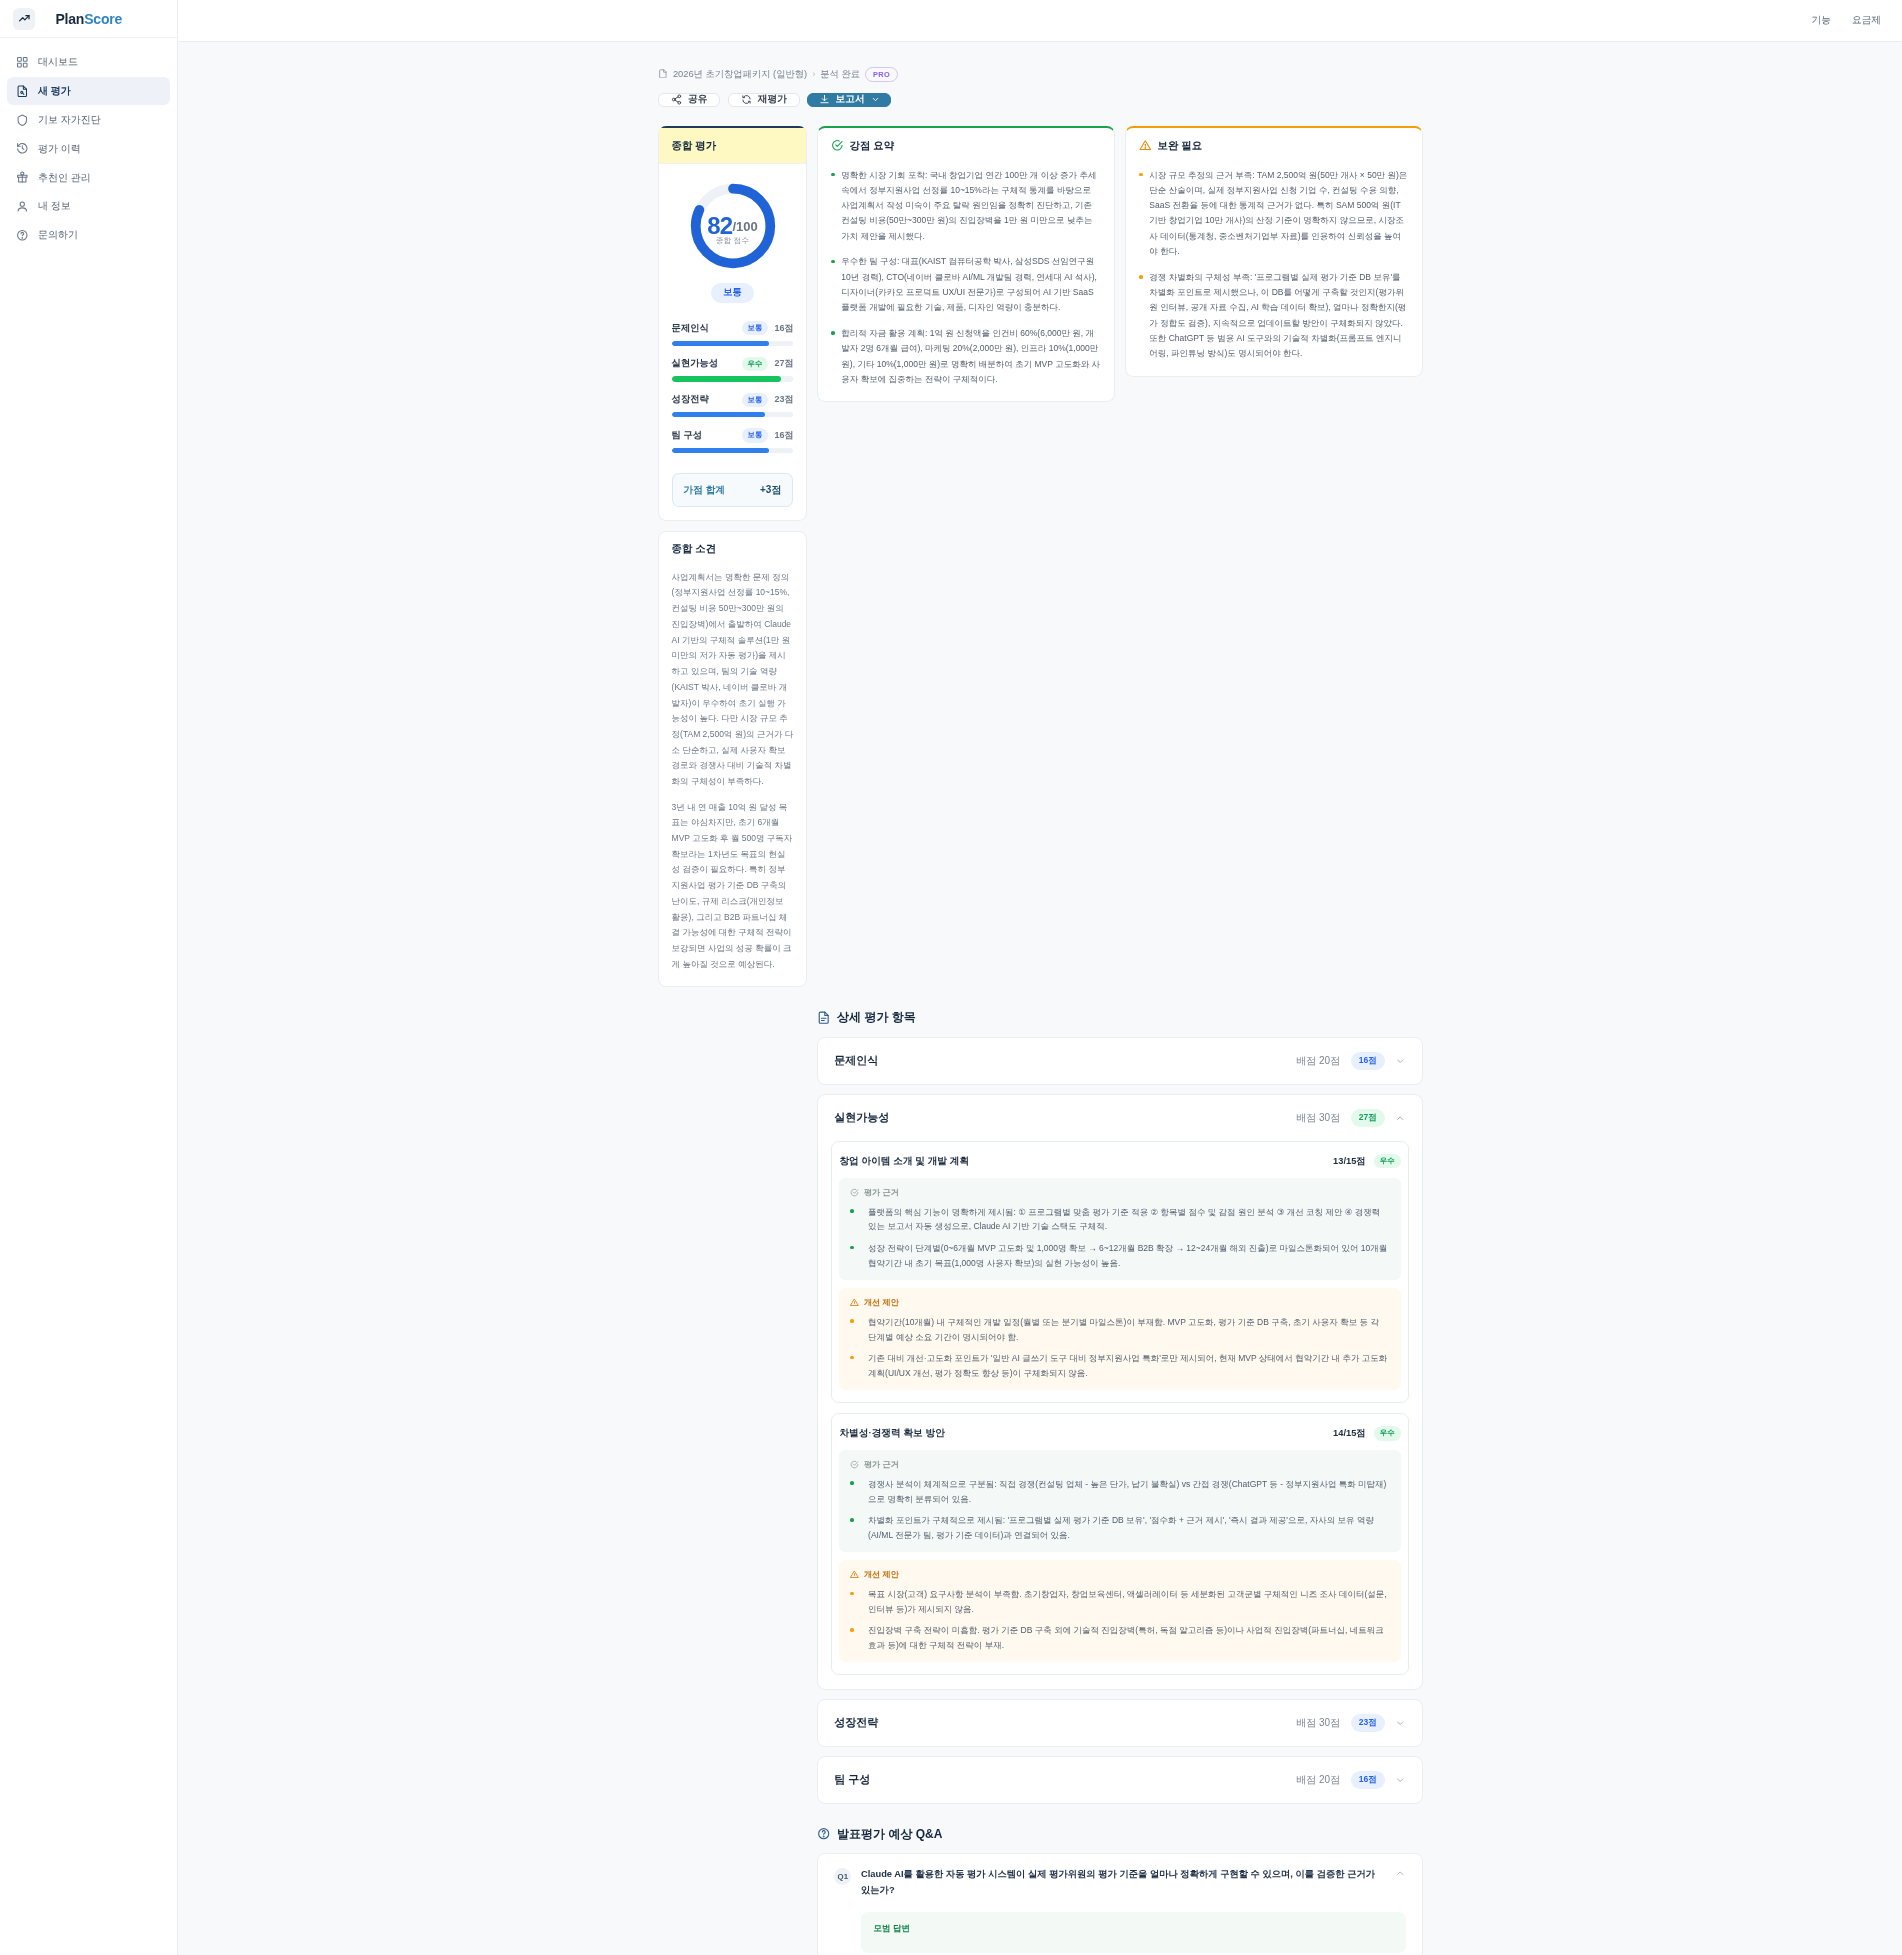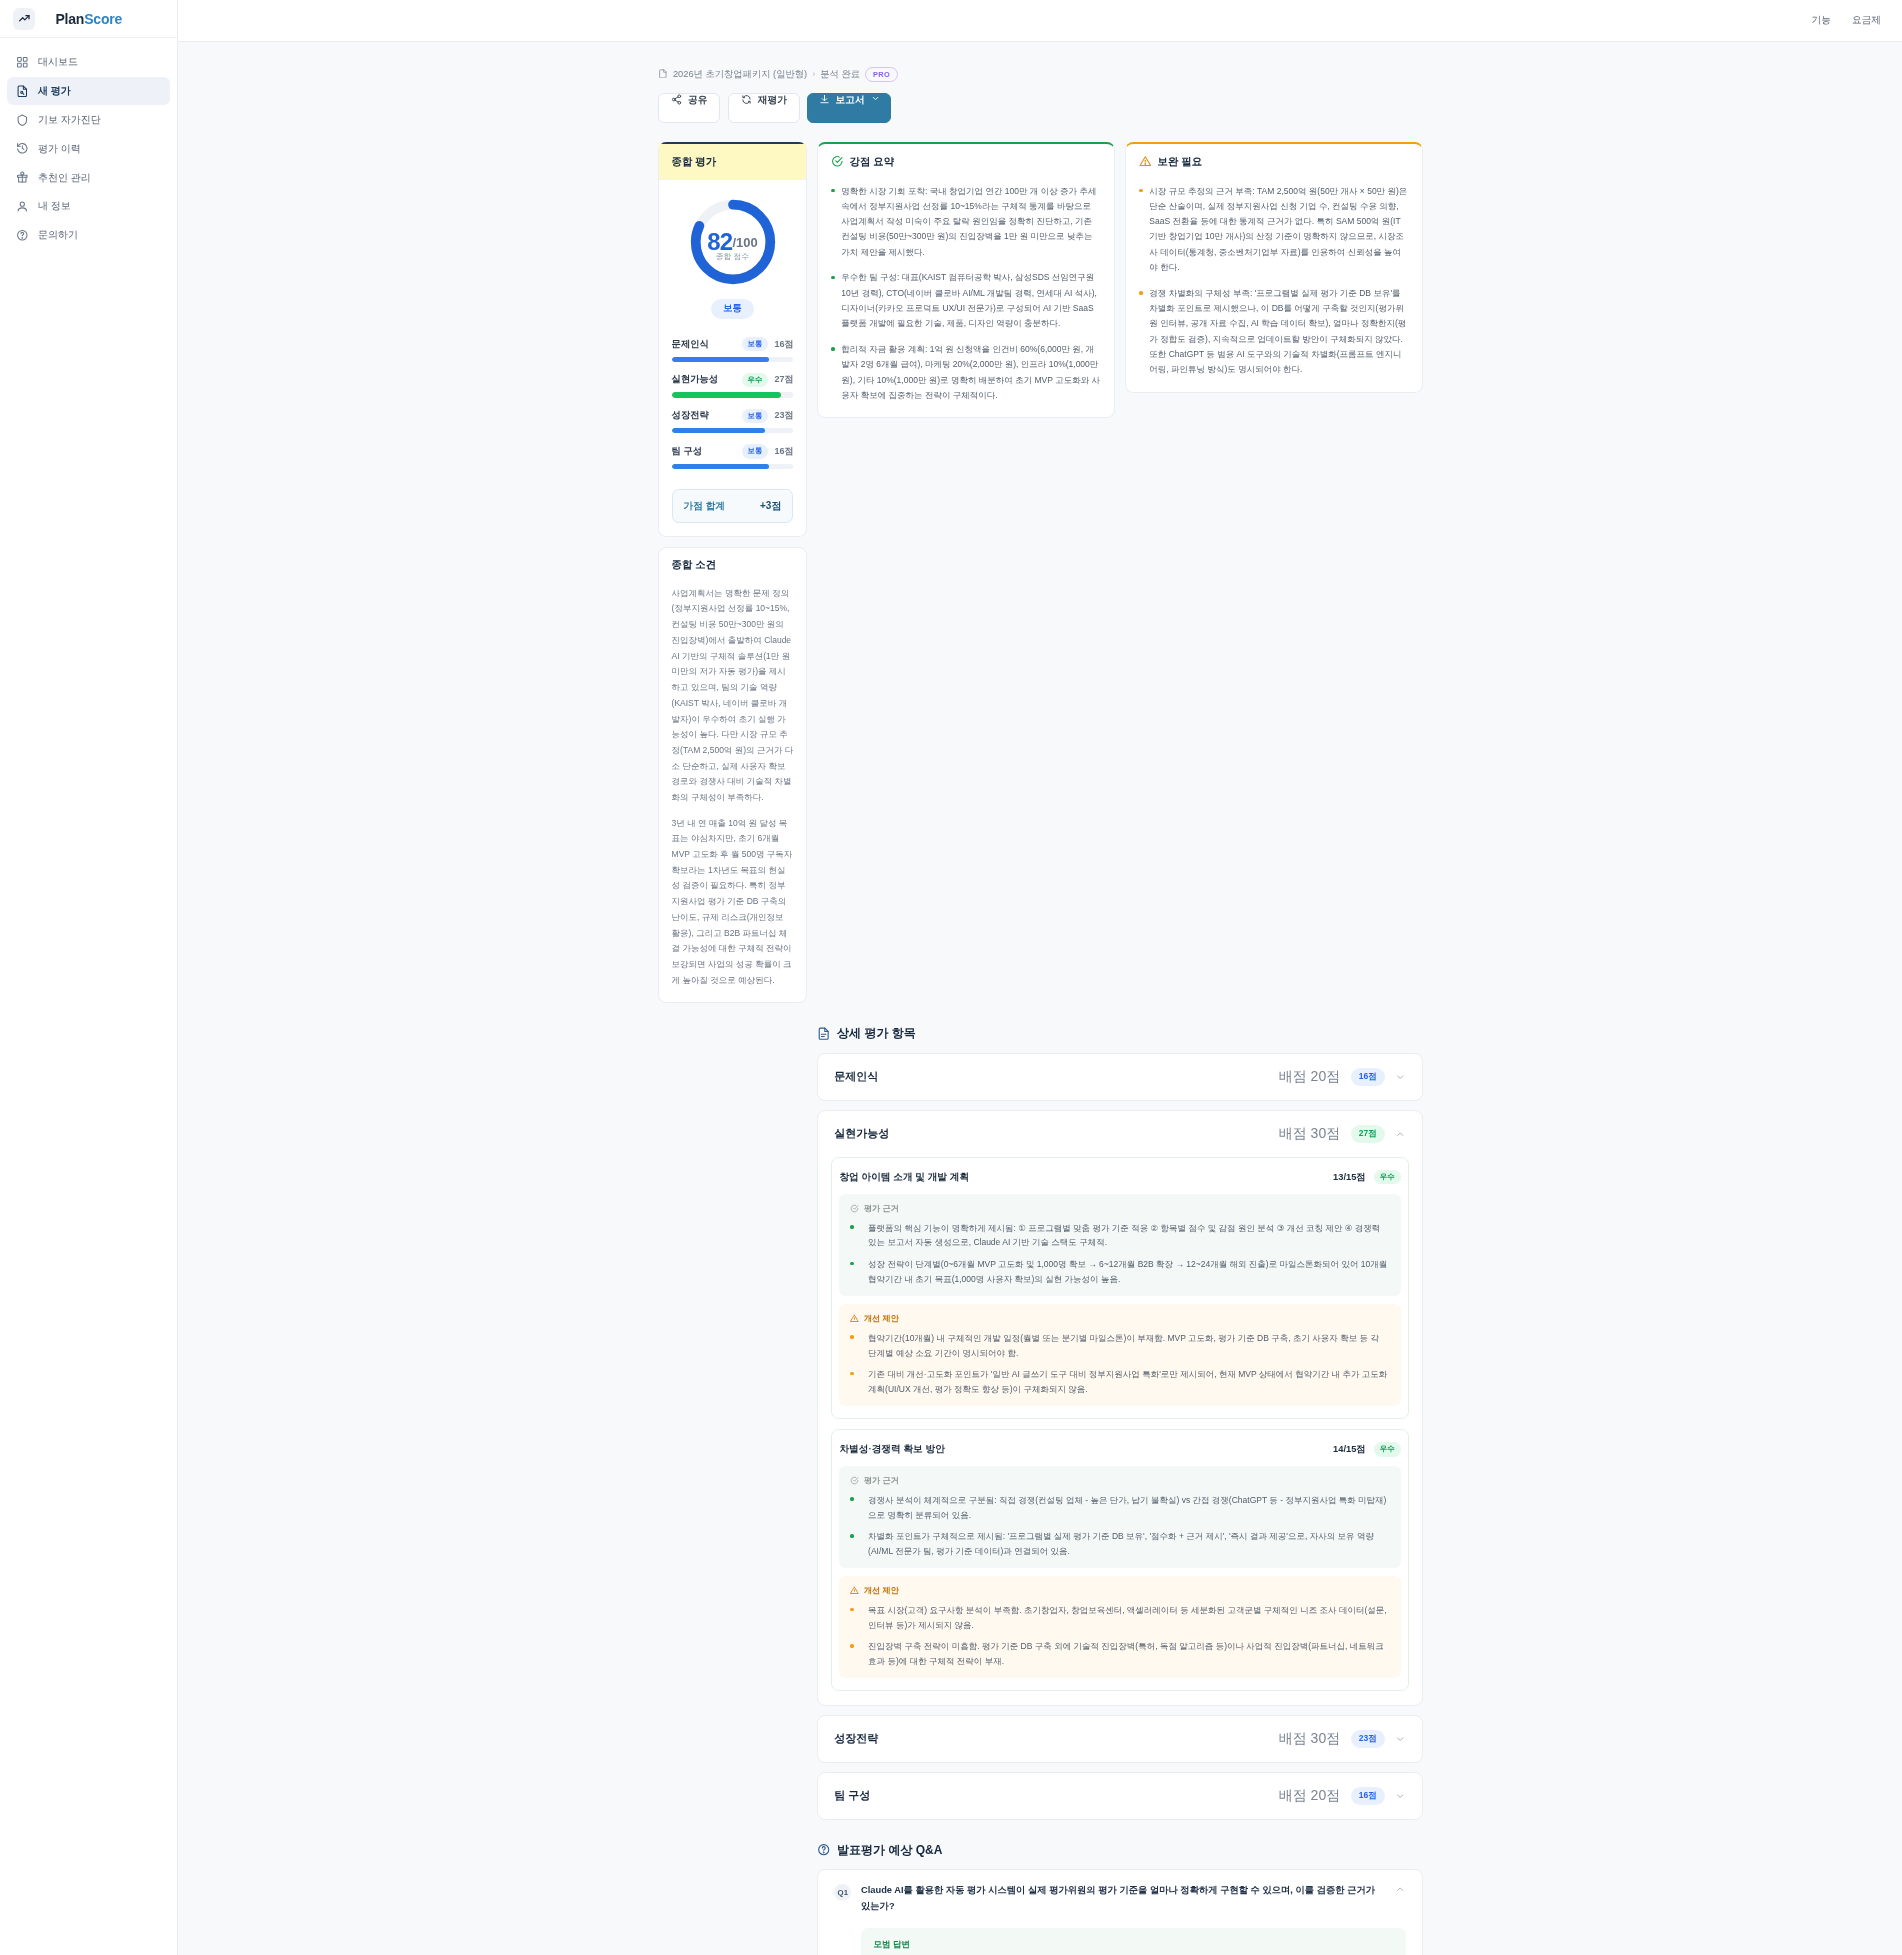--- a/index.html
+++ b/index.html
@@ -57,21 +57,21 @@
   .pro-badge {
     border: 0.7px solid #d8c4f0; color: #8b5cf6; border-radius: 742px;
     font-size: 7.4px; font-weight: 700; padding: 1.9px 6.7px; letter-spacing: 0.4px;
   }
   .title-row { display: flex; align-items: flex-start; justify-content: space-between; margin-top: 6.7px; }
   .doc-title { font-size: 20px; font-weight: 700; color: #13263c; letter-spacing: -0.4px; }
   .doc-sub { font-size: 9.3px; color: #7d8794; margin-top: 6.7px; }
 
   .actions { display: flex; gap: 7.4px; align-items: center; padding-top: 4.5px; }
   .btn {
-    display: flex; align-items: flex-start; gap: 6px; height: 30px; padding: 0 12px;
+    display: flex; align-items: center; gap: 6px; height: 14px; padding: 0 12px;
     border-radius: 6px; font-size: 9.7px; font-weight: 600; cursor: pointer;
     background: #fff; border: 0.7px solid #e2e8ef; color: #35404f;
   }
   .btn.primary { background: #2f7ba3; border-color: #2f7ba3; color: #fff; padding: 0 10.4px; }
   .btn .ico { width: 11px; height: 11px; display: block; }
 
   
   .grid { display: grid; grid-template-columns: 149px 1fr 1fr; gap: 10.4px; margin-top: 19.3px; align-items: start; }
   .card { background: #fff; border: 0.7px solid #e9eef3; border-radius: 8.2px; }
   .card.top-navy { border-top: 2.2px solid #1e3a5f; }
@@ -129,21 +129,21 @@
 
   
   .sec-title { display: flex; align-items: center; gap: 6.7px; margin: 22px 0 10.4px; }
   .sec-title .sico { width: 13.4px; height: 13.4px; display: block; color: #2f5c8a; }
   .sec-title h2 { font-size: 12px; font-weight: 700; color: #16283e; }
 
   .acc { background: #fff; border: 0.7px solid #e9eef3; border-radius: 8.2px; margin-bottom: 9px; }
   .acc-head { display: flex; align-items: center; justify-content: space-between; padding: 14px 16.3px; cursor: pointer; }
   .acc-name { font-size: 11px; font-weight: 700; color: #16283e; }
   .acc-right { display: flex; align-items: center; gap: 10.4px; }
-  .acc-max { font-size: 14px; color: #7b8593; margin-left: 12px; }
+  .acc-max { font-size: 10px; color: #7b8593; margin-left: 12px; }
   .score-pill { font-size: 8.5px; font-weight: 700; border-radius: 742px; padding: 3px 8.2px; }
   .score-pill.blue { background: #e8f0fe; color: #2563eb; }
   .score-pill.green { background: #e3f9ec; color: #13a05a; }
   .chev { width: 10.4px; height: 10.4px; display: block; color: #9aa4b1; }
   .acc-body { padding: 0 13.4px 13.4px; }
 
   .sub { border: 0.7px solid #e5efe9; border-radius: 7.4px; padding: 12px 7px; margin-bottom: 10.4px; }
   .sub:last-child { margin-bottom: 0; }
   .sub-head { display: flex; align-items: center; justify-content: space-between; margin-bottom: 9.7px; }
   .sub-name { font-size: 9.7px; font-weight: 700; color: #1d2d3f; }

